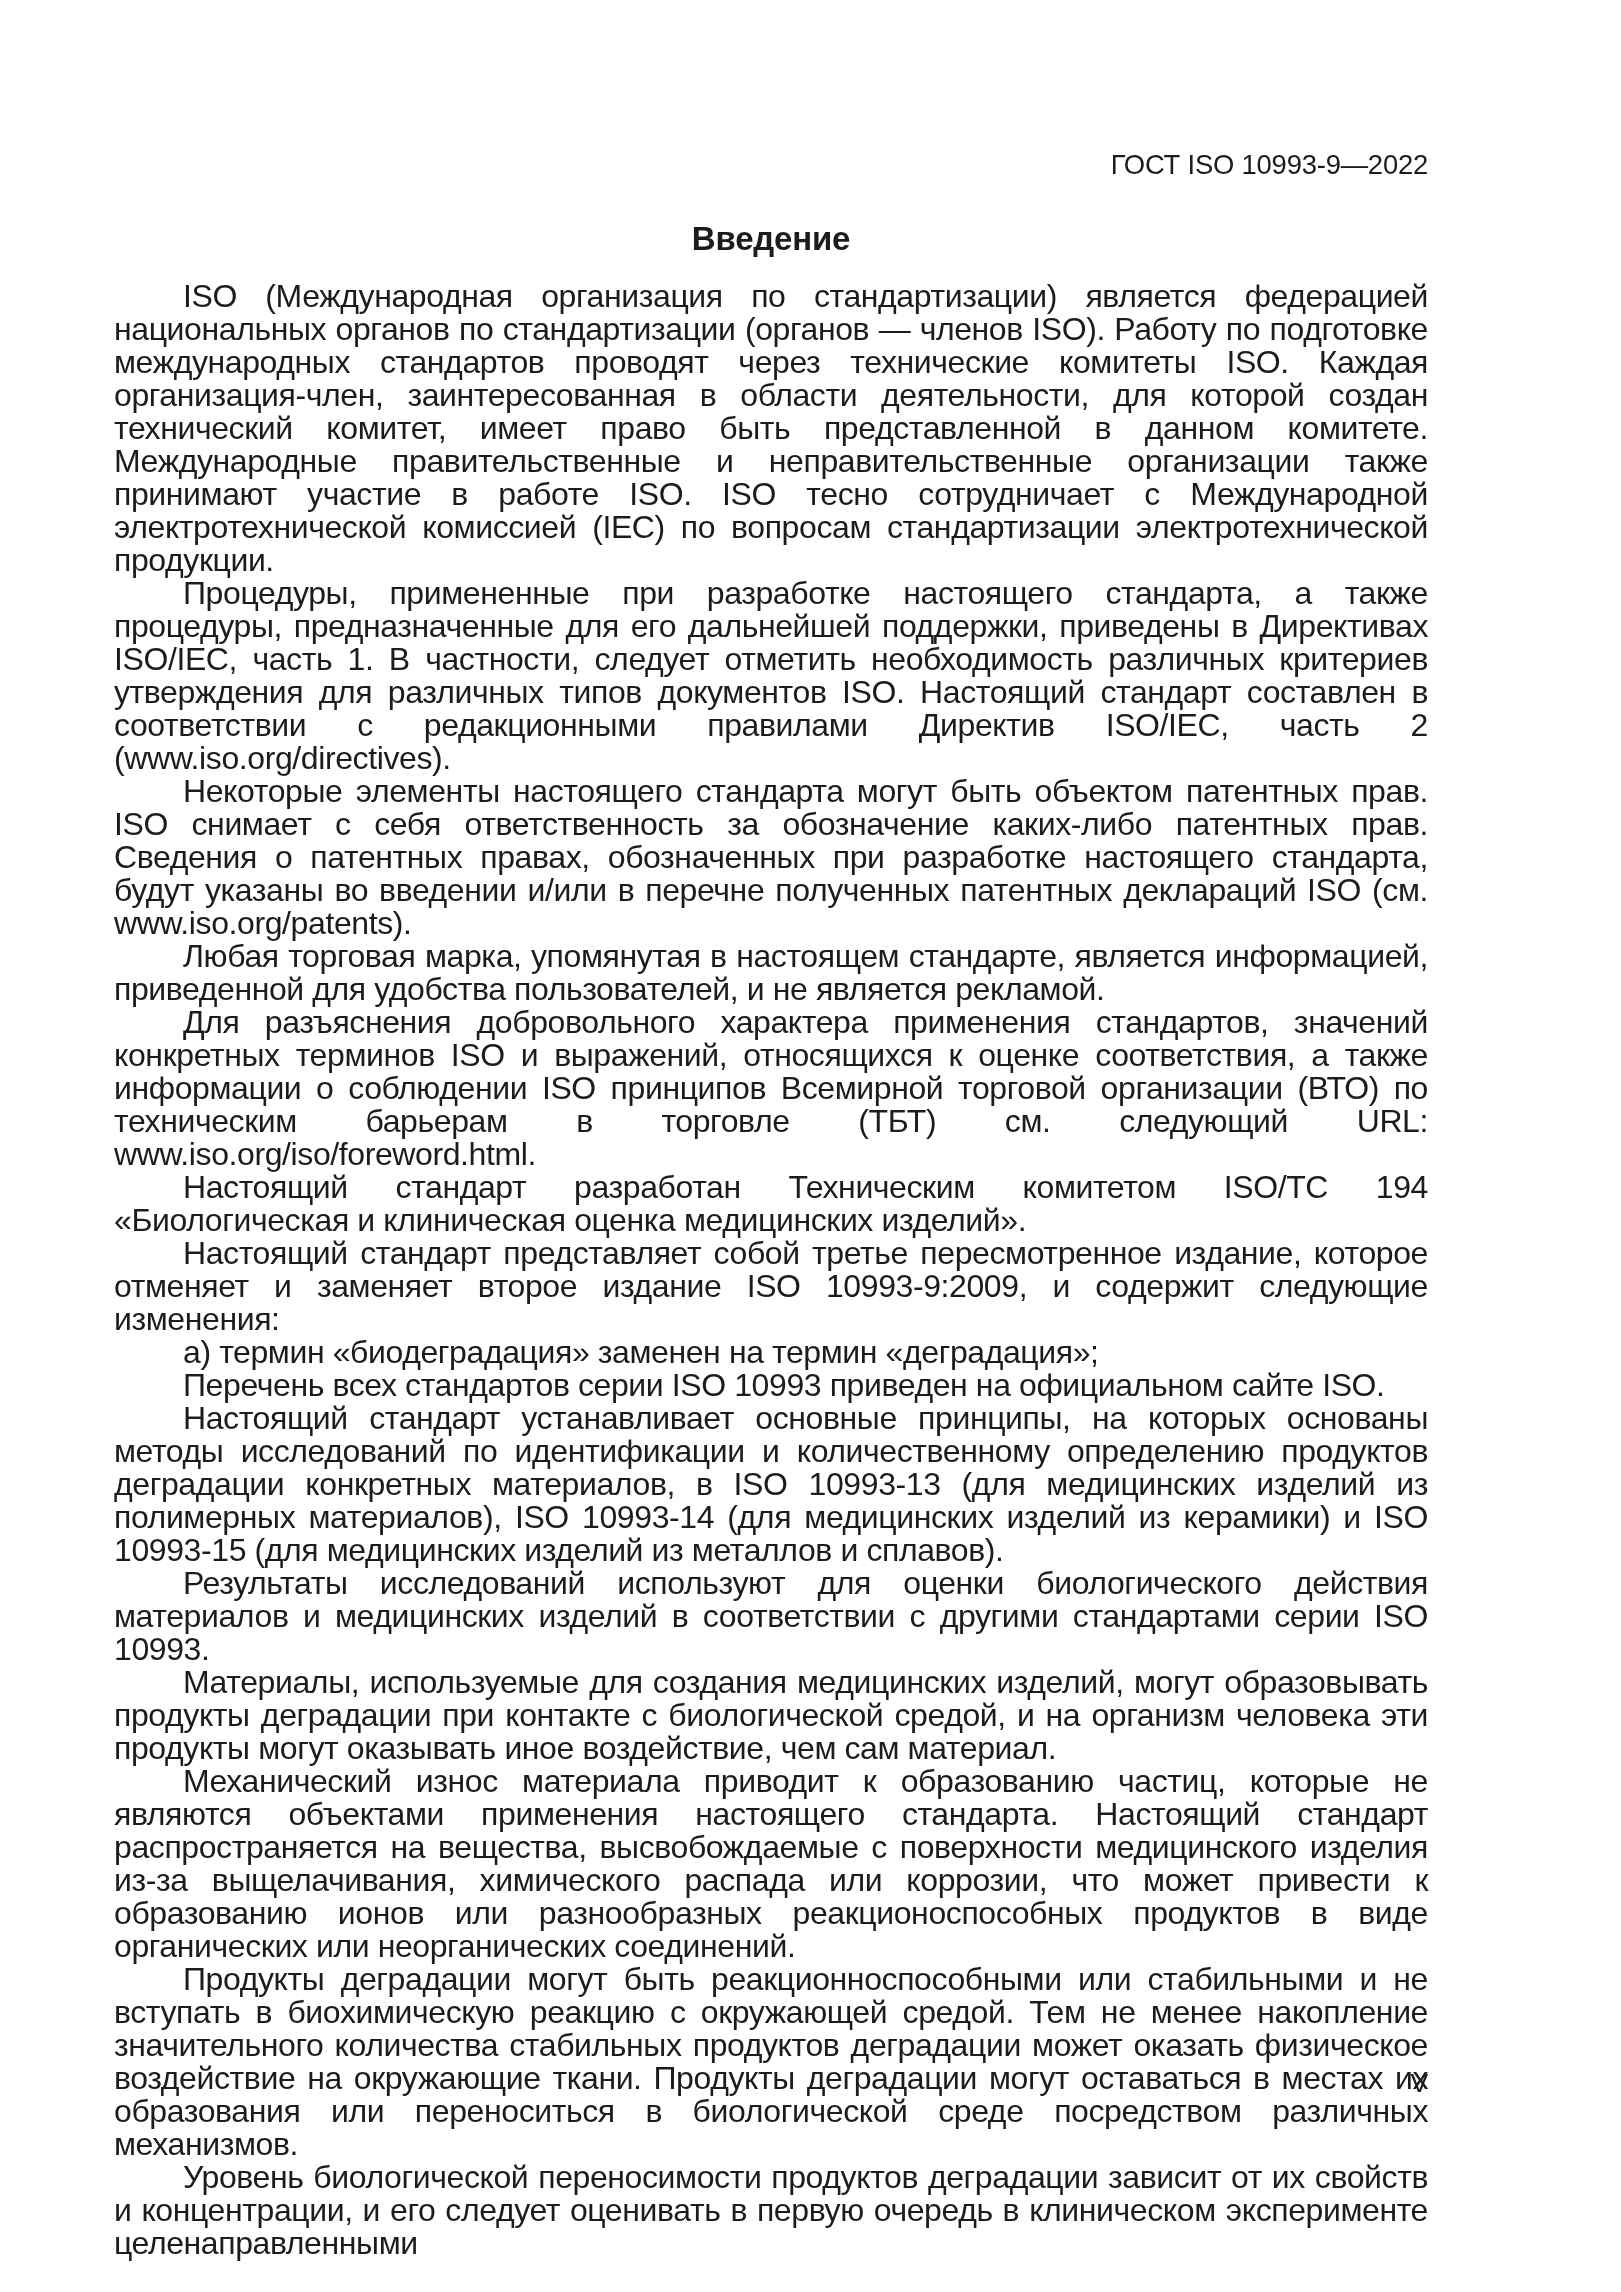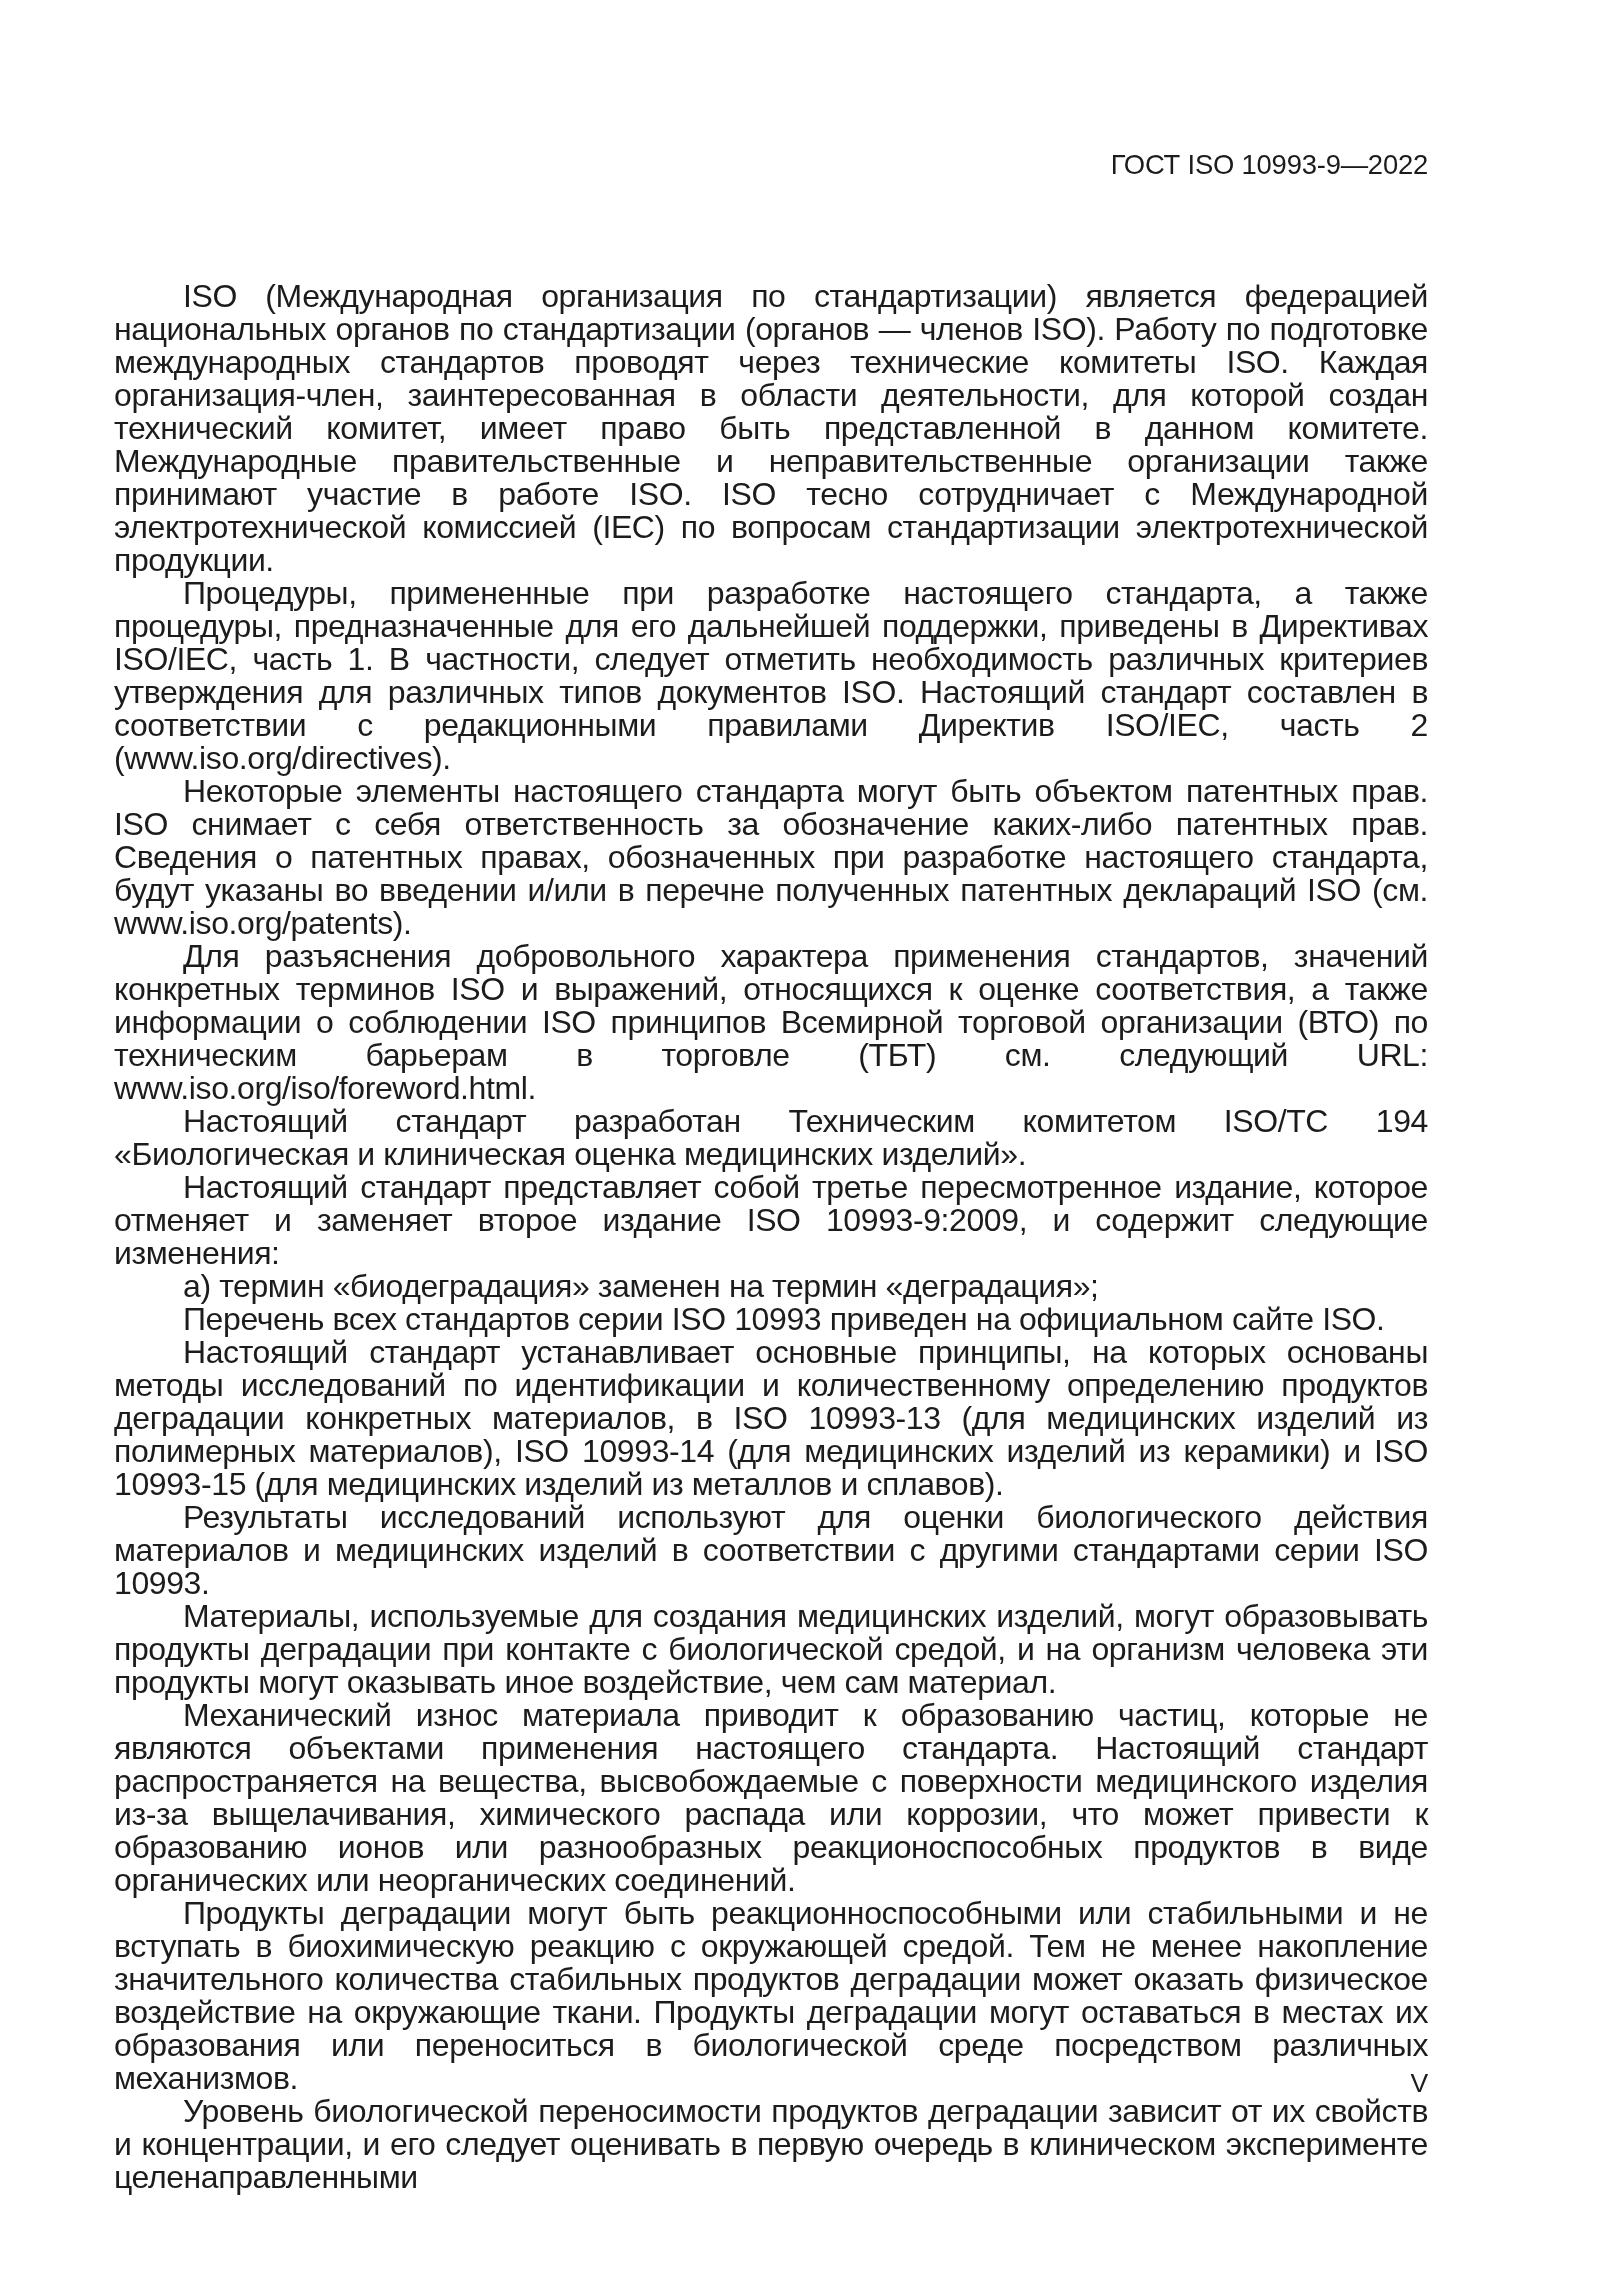--- a/index.html
+++ b/index.html
@@ -66,25 +66,27 @@
     font-size: 26.5px;
     letter-spacing: -0.2px;
   }
 </style>
 </head>
 <body>
 
 <div class="page">
   <div class="doc-number">ГОСТ ISO 10993-9—2022</div>
 
+  <h1 class="title">Введение</h1>
 
   <div class="body-text">
       <p>ISO (Международная организация по стандартизации) является федерацией национальных органов по стандартизации (органов — членов ISO). Работу по подготовке международных стандартов проводят через технические комитеты ISO. Каждая организация-член, заинтересованная в области деятельности, для которой создан технический комитет, имеет право быть представленной в данном комитете. Международные правительственные и неправительственные организации также принимают участие в работе ISO. ISO тесно сотрудничает с Международной электротехнической комиссией (IEC) по вопросам стандартизации электротехнической продукции.</p>
       <p>Процедуры, примененные при разработке настоящего стандарта, а также процедуры, предназначенные для его дальнейшей поддержки, приведены в Директивах ISO/IEC, часть 1. В частности, следует отметить необходимость различных критериев утверждения для различных типов документов ISO. Настоящий стандарт составлен в соответствии с редакционными правилами Директив ISO/IEC, часть 2 (www.iso.org/directives).</p>
       <p>Некоторые элементы настоящего стандарта могут быть объектом патентных прав. ISO снимает с себя ответственность за обозначение каких-либо патентных прав. Сведения о патентных правах, обозначенных при разработке настоящего стандарта, будут указаны во введении и/или в перечне полученных патентных деклараций ISO (см. www.iso.org/patents).</p>
+      <p>Любая торговая марка, упомянутая в настоящем стандарте, является информацией, приведенной для удобства пользователей, и не является рекламой.</p>
       <p>Для разъяснения добровольного характера применения стандартов, значений конкретных терминов ISO и выражений, относящихся к оценке соответствия, а также информации о соблюдении ISO принципов Всемирной торговой организации (ВТО) по техническим барьерам в торговле (ТБТ) см. следующий URL: www.iso.org/iso/foreword.html.</p>
       <p>Настоящий стандарт разработан Техническим комитетом ISO/TC 194 «Биологическая и клиническая оценка медицинских изделий».</p>
       <p>Настоящий стандарт представляет собой третье пересмотренное издание, которое отменяет и заменяет второе издание ISO 10993-9:2009, и содержит следующие изменения:</p>
       <p>a) термин «биодеградация» заменен на термин «деградация»;</p>
       <p>Перечень всех стандартов серии ISO 10993 приведен на официальном сайте ISO.</p>
       <p>Настоящий стандарт устанавливает основные принципы, на которых основаны методы исследований по идентификации и количественному определению продуктов деградации конкретных материалов, в ISO 10993-13 (для медицинских изделий из полимерных материалов), ISO 10993-14 (для медицинских изделий из керамики) и ISO 10993-15 (для медицинских изделий из металлов и сплавов).</p>
       <p>Результаты исследований используют для оценки биологического действия материалов и медицинских изделий в соответствии с другими стандартами серии ISO 10993.</p>
       <p>Материалы, используемые для создания медицинских изделий, могут образовывать продукты деградации при контакте с биологической средой, и на организм человека эти продукты могут оказывать иное воздействие, чем сам материал.</p>
       <p>Механический износ материала приводит к образованию частиц, которые не являются объектами применения настоящего стандарта. Настоящий стандарт распространяется на вещества, высвобождаемые с поверхности медицинского изделия из-за выщелачивания, химического распада или коррозии, что может привести к образованию ионов или разнообразных реакционоспособных продуктов в виде органических или неорганических соединений.</p>
       <p>Продукты деградации могут быть реакционноспособными или стабильными и не вступать в биохимическую реакцию с окружающей средой. Тем не менее накопление значительного количества стабильных продуктов деградации может оказать физическое воздействие на окружающие ткани. Продукты деградации могут оставаться в местах их образования или переноситься в биологической среде посредством различных механизмов.</p>

